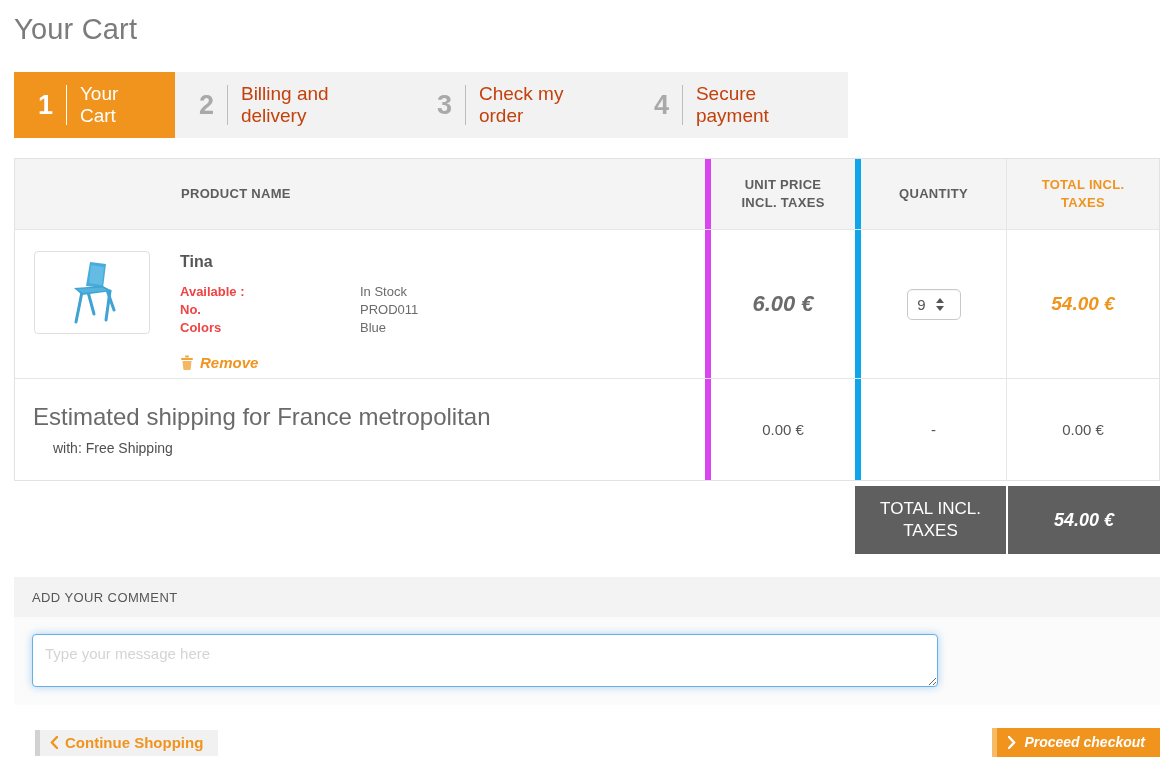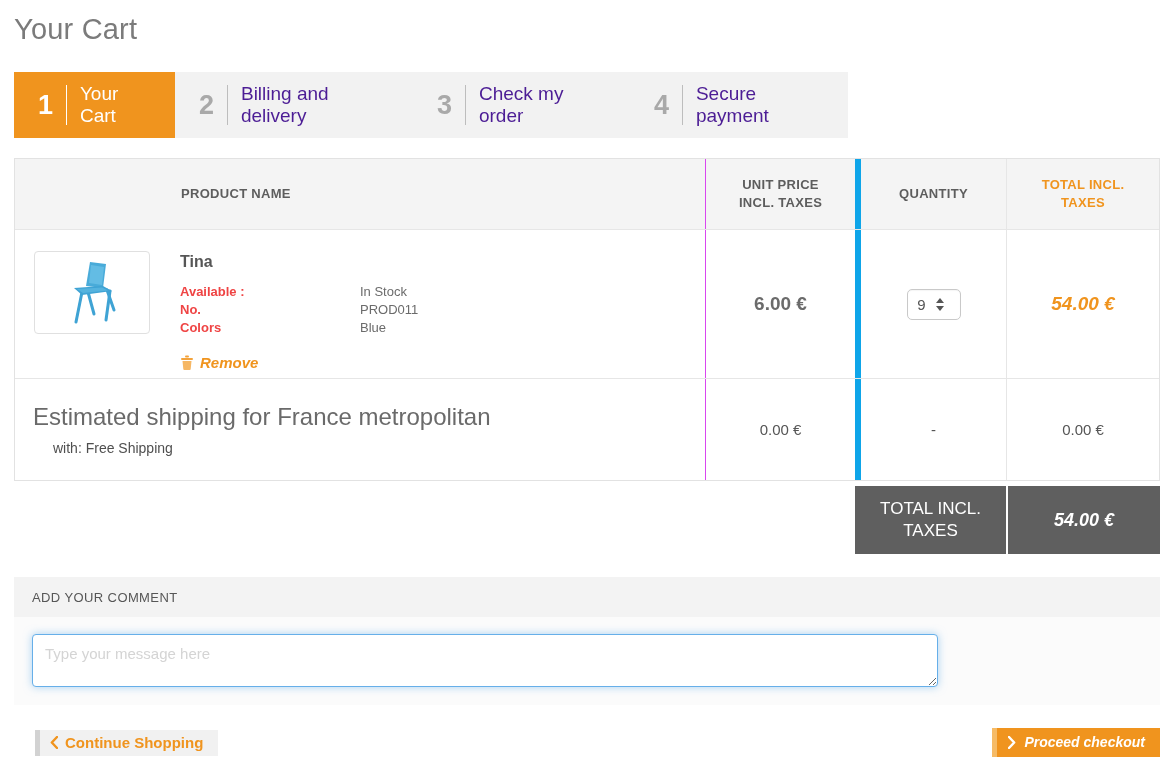--- a/index.html
+++ b/index.html
@@ -20,35 +20,35 @@
   
   .steps { display:flex; height:66px; margin-bottom:20px; }
   .step {
     display:flex; align-items:center; background:#f2f2f2;
     padding:0 0 0 24px;
   }
   .step .num {
     font-size:27px; font-weight:700; color:#a9a9a9; margin-right:13px;
   }
   .step .sep { width:1px; height:40px; background:#bdbdbd; margin-right:13px; }
-  .step .lbl { font-size:19px; color:#4c1d95; padding-right:26px; }
+  .step .lbl { font-size:19px; color:#c2410c; padding-right:26px; }
   .step.active { background:#f0941e; }
   .step.active .num, .step.active .lbl { color:#ffffff; }
   .step.active .sep { background:#ffffff; }
   .step-1 { width:161px; }
   .step-2 { width:238px; }
   .step-3 { width:217px; }
   .step-4 { width:218px; }
 
   
   .cart-table { border:1px solid #e2e2e2; }
   .t-row { display:flex; }
   .t-row + .t-row { border-top:1px solid #e6e6e6; }
   .c-product { width:690px; }
-  .c-unit    { width:150px; border-left:1px solid #d946ef; }
+  .c-unit    { width:150px; border-left:6px solid #d946ef; }
   .c-qty     { width:151px; border-left:6px solid #0ea5e9; }
   .c-total   { width:153px; border-left:1px solid #e6e6e6; }
 
   .t-head { background:#f4f4f4; height:70px; }
   .t-head > div {
     display:flex; align-items:center; justify-content:center; text-align:center;
     font-size:13px; font-weight:700; color:#5d5d5d; letter-spacing:.3px;
     padding:0 18px; line-height:18px;
   }
   .t-head .c-product { justify-content:flex-start; padding-left:166px; }
@@ -68,21 +68,21 @@
   .p-details { margin-left:30px; padding-top:2px; }
   .p-name { font-size:16px; font-weight:700; color:#565656; margin-bottom:12px; }
   .attr-row { display:flex; font-size:13px; line-height:18px; }
   .attr-row .a-lbl { width:180px; font-weight:700; color:#ef4444; }
   .attr-row .a-val { color:#6b6b6b; }
   .remove-link {
     display:inline-flex; align-items:center; gap:6px; margin-top:17px;
     color:#f0941e; font-size:15px; font-weight:700; font-style:italic;
     text-decoration:none; cursor:pointer;
   }
-  .price-unit { font-size:19px; font-weight:700; color:#6b6b6b; }
+  .price-unit { font-size:22px; font-weight:700; font-style:italic; color:#6b6b6b; }
   .price-total { font-size:19px; font-weight:700; font-style:italic; color:#f0941e; }
 
   
   .qty-box {
     display:flex; align-items:center; width:54px; height:31px;
     border:1px solid #c9c9c9; border-radius:5px; background:#fff;
     box-shadow:inset 0 1px 1px rgba(0,0,0,.04);
   }
   .qty-box input {
     width:28px; border:0; outline:none; text-align:center;

